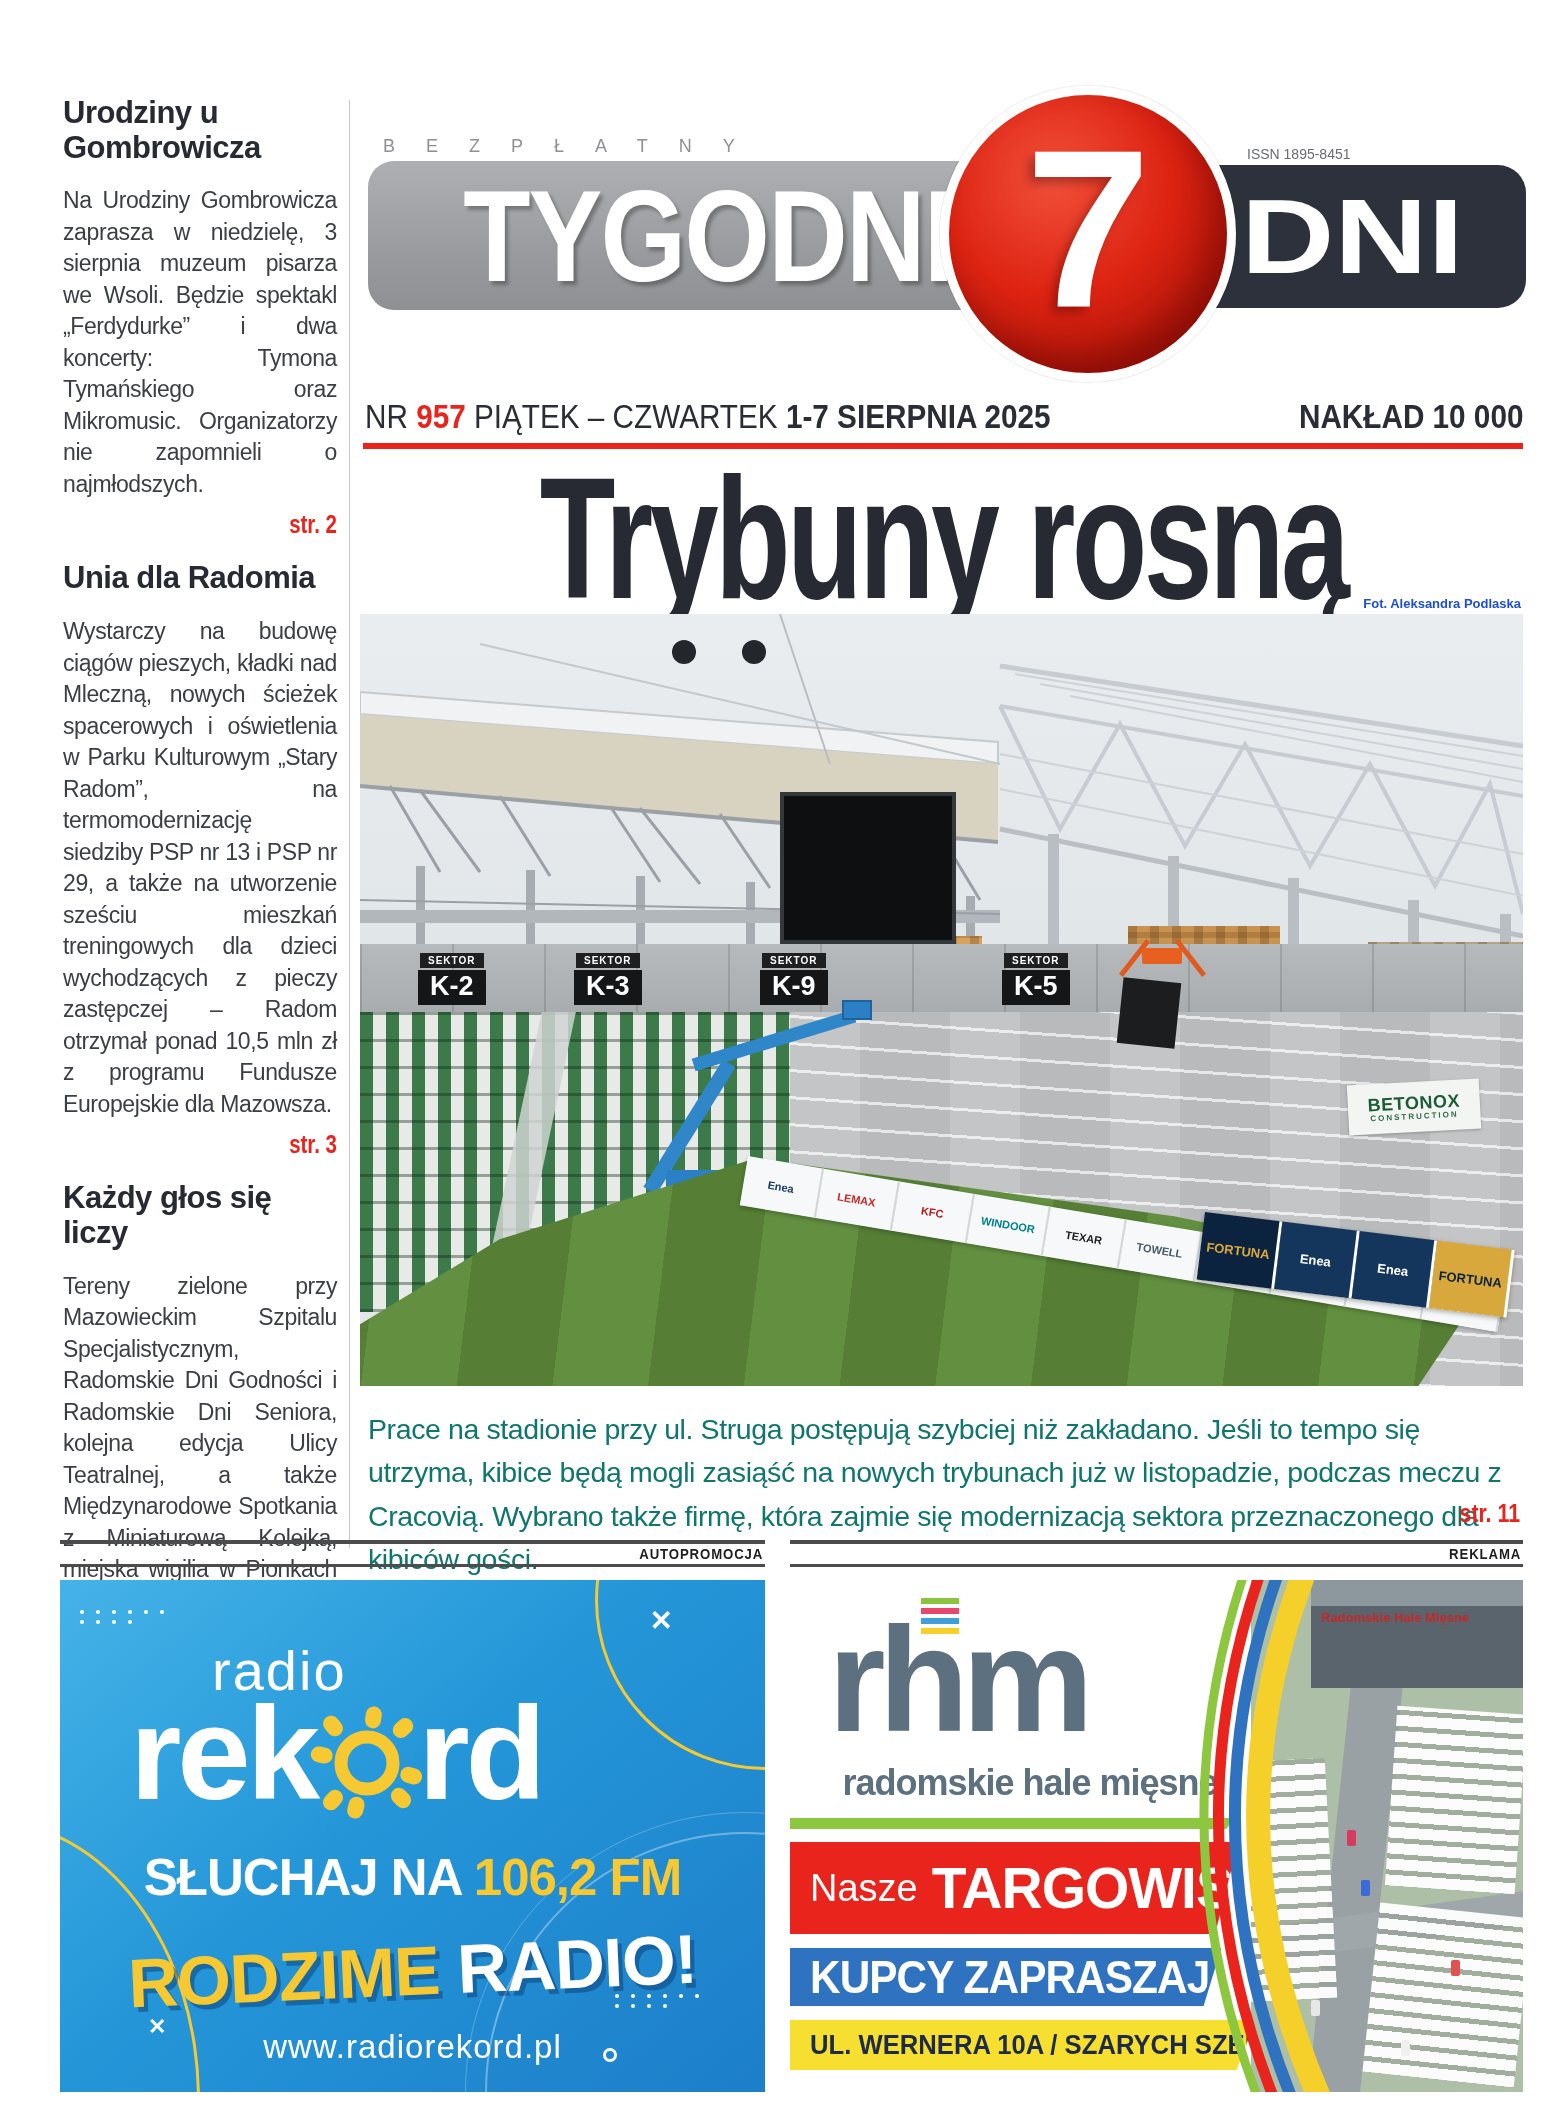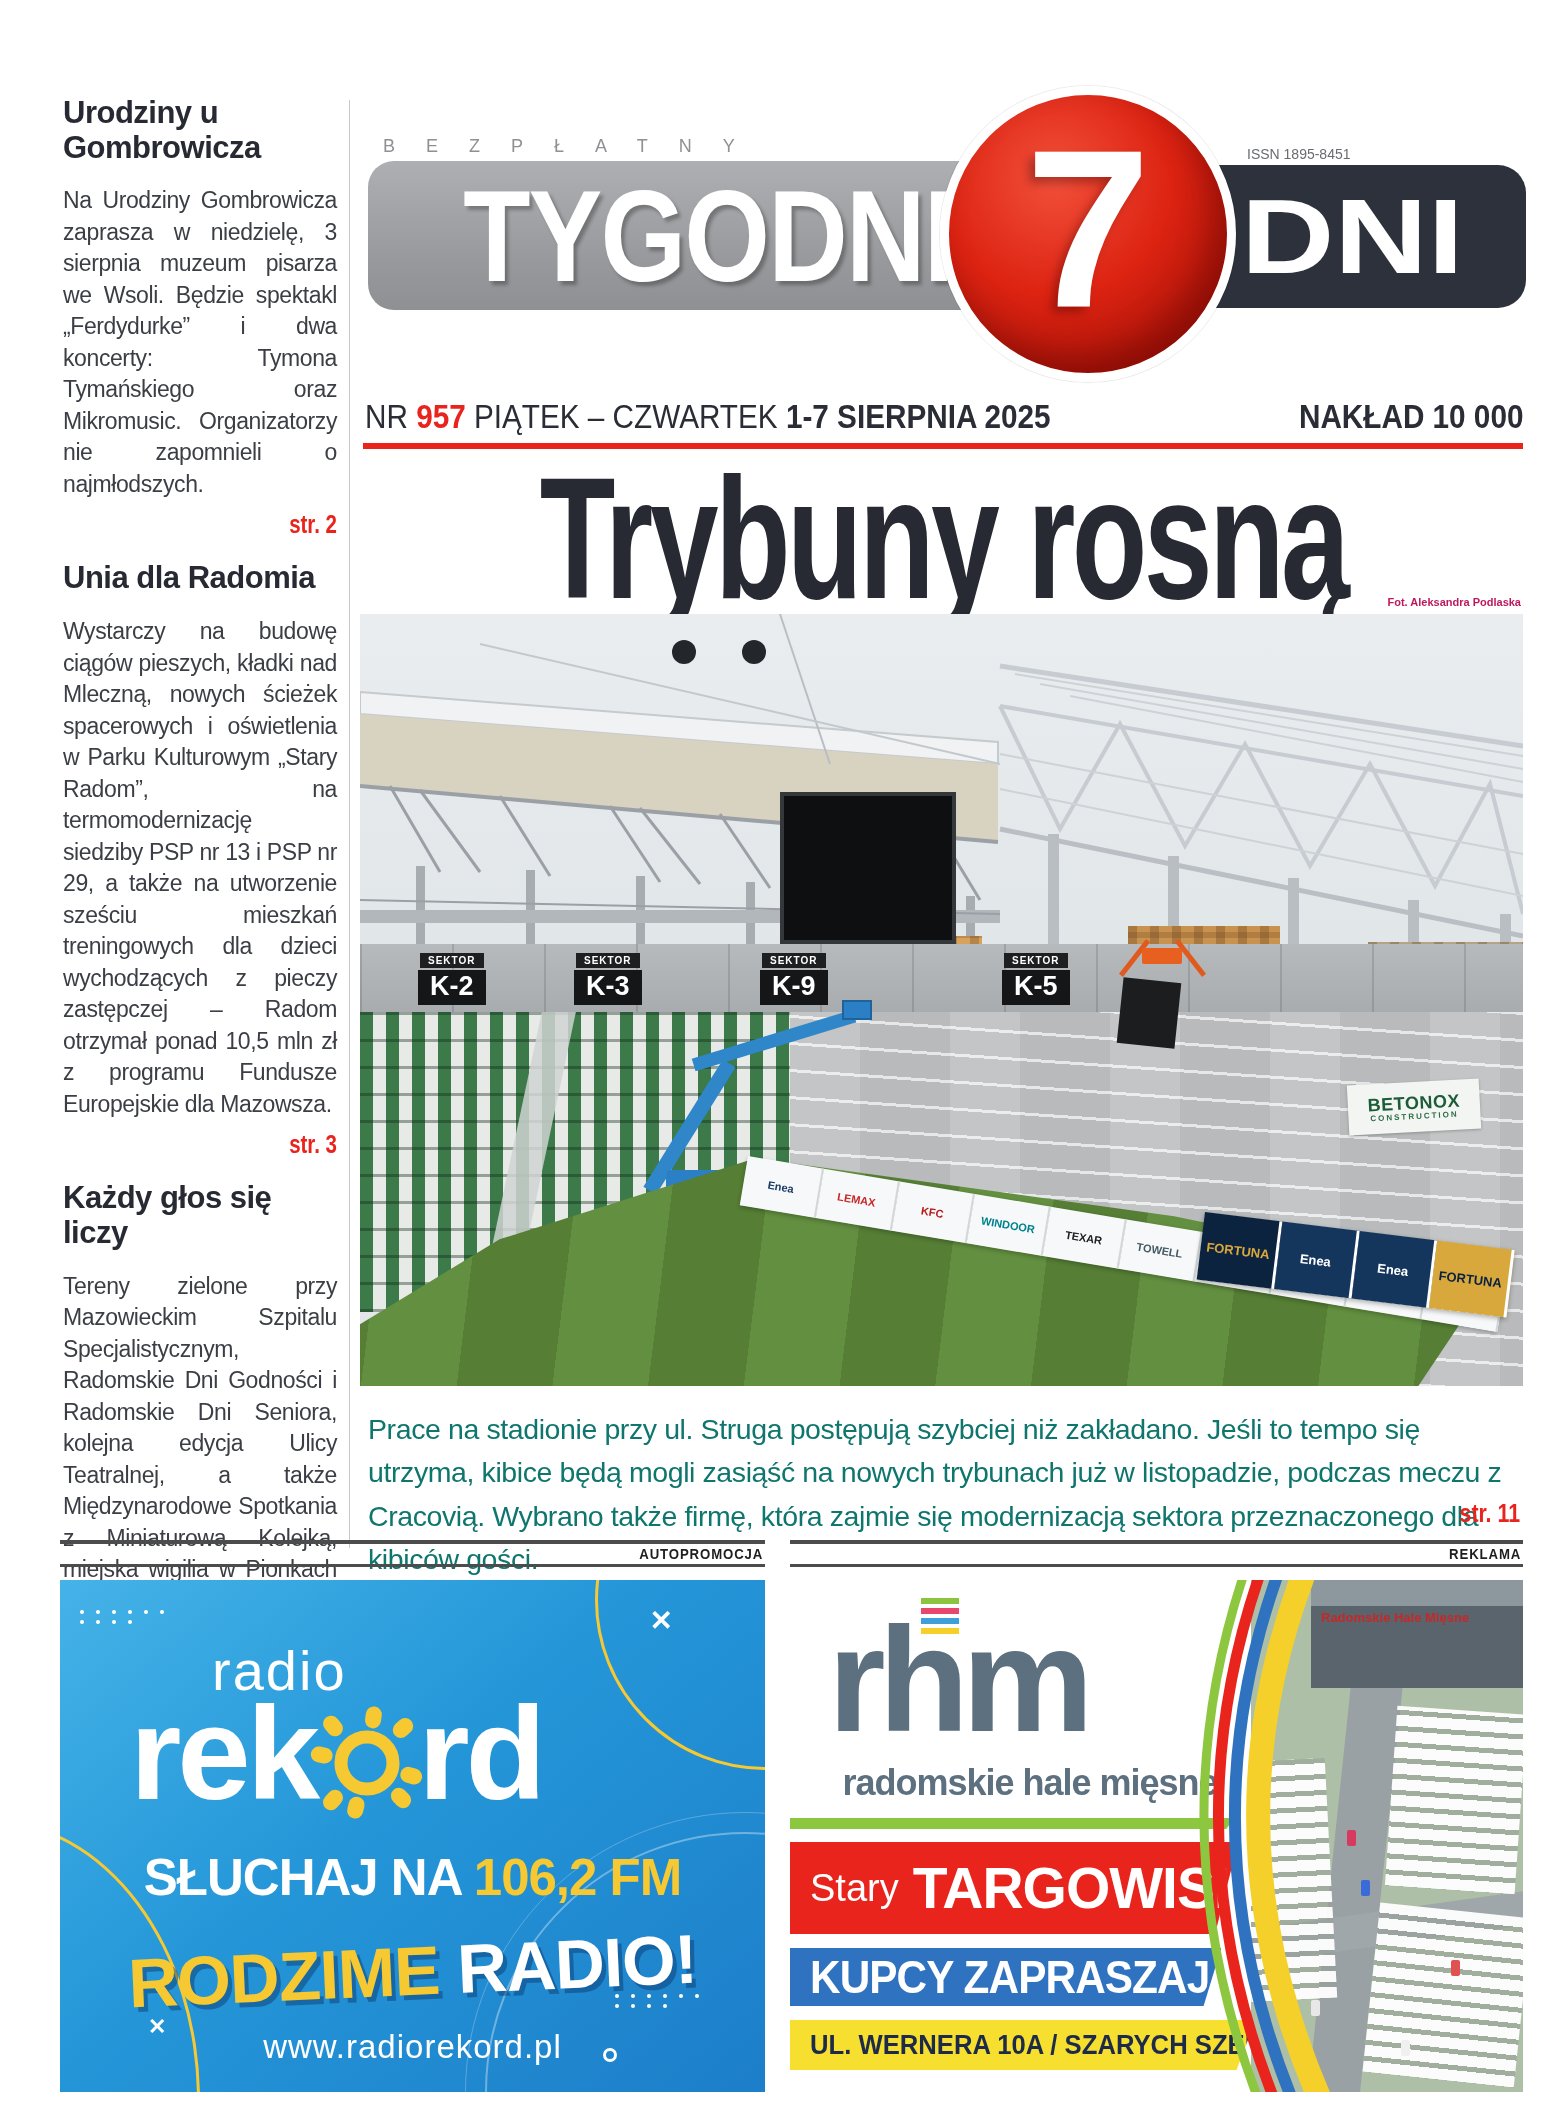--- a/index.html
+++ b/index.html
@@ -36,21 +36,21 @@
   .issue-left { transform-origin:0 50%; }
   .issue-right { transform-origin:100% 50%; font-weight:700; }
   .nr-val { color:#e8241d; font-weight:700; }
   .date-bold { font-weight:700; }
   .red-rule { position:absolute; left:363px; top:443px; width:1160px; height:6px; background:#e8241d; }
 
   
   .headline { position:absolute; left:363px; top:452px; width:1160px; text-align:center; }
   .headline span { display:inline-block; font-size:172px; font-weight:700; color:#272a33; line-height:1;
                    transform:scaleX(.72); letter-spacing:-5px; white-space:nowrap; }
-  .photo-credit { position:absolute; left:363px; top:596px; width:1158px; text-align:right; font-size:11px; font-weight:600; color:#be185d; }
+  .photo-credit { position:absolute; left:363px; top:596px; width:1158px; text-align:right; font-size:13px; font-weight:600; color:#1d4ed8; }
 
   
   .stadium { position:absolute; left:360px; top:614px; width:1163px; height:772px; overflow:hidden;
              background:linear-gradient(180deg,#e9edef 0%, #dfe4e7 55%, #e3e7e9 100%); }
   .stadium svg.roof { position:absolute; left:0; top:0; }
   .bldg { position:absolute; }
   .bldg .win { position:absolute; inset:0;
         background:repeating-linear-gradient(90deg, rgba(90,55,20,.28) 0 9px, transparent 9px 22px),
                    repeating-linear-gradient(0deg, rgba(90,55,20,.22) 0 6px, transparent 6px 18px); }
   .scoreboard { position:absolute; left:420px; top:178px; width:176px; height:152px; background:#0d0f10; border:4px solid #35383a; }
@@ -419,21 +419,21 @@
     <div class="rhm-stripes">
       <i style="background:#8bc540;"></i>
         <i style="background:#e8476b;"></i>
       <i style="background:#3f9fd8;"></i>
         <i style="background:#f5d02a;"></i>
     </div>
     <div class="rhm-logo">rhm</div>
     <div class="rhm-sub">radomskie hale mięsne</div>
     <div class="rhm-bar rhm-green"></div>
     <div class="rhm-bar rhm-red">
-      <span class="t1">Stary</span>
+      <span class="t1">Nasze</span>
       <span class="t2">TARGOWISKO</span>
     </div>
     <div class="rhm-bar rhm-blue">
       <span class="t">KUPCY ZAPRASZAJĄ</span>
     </div>
     <div class="rhm-bar rhm-yellow">
       <span class="t">UL. WERNERA 10A / SZARYCH SZEREGÓW</span>
     </div>
 
     <div class="rhm-photo">

